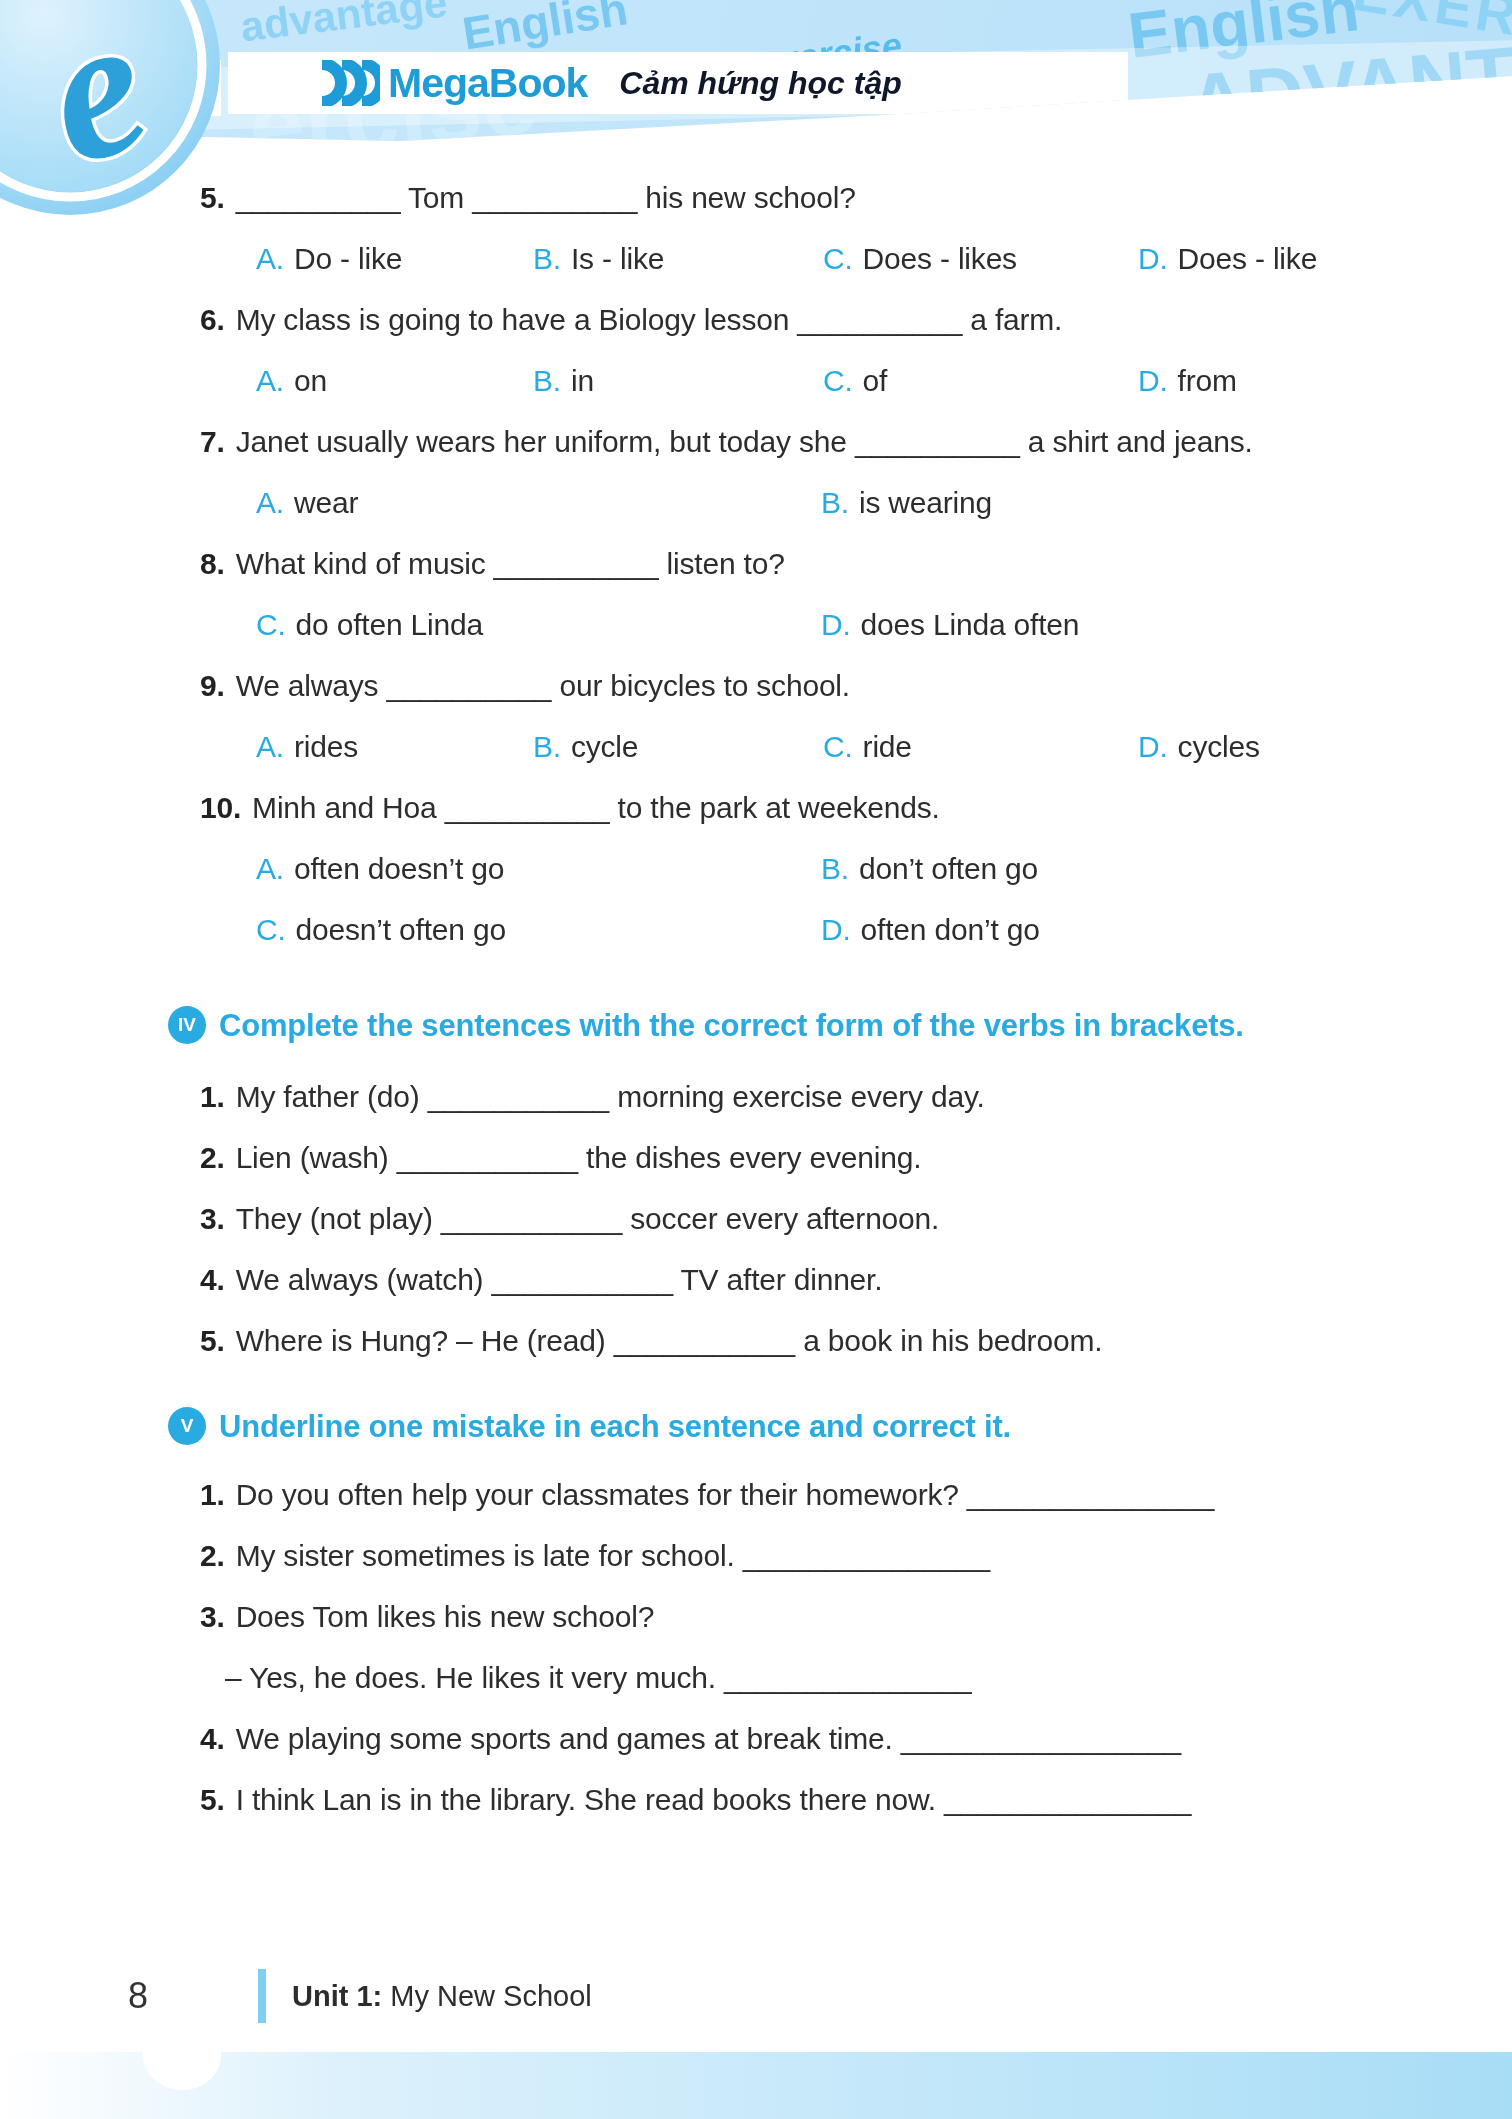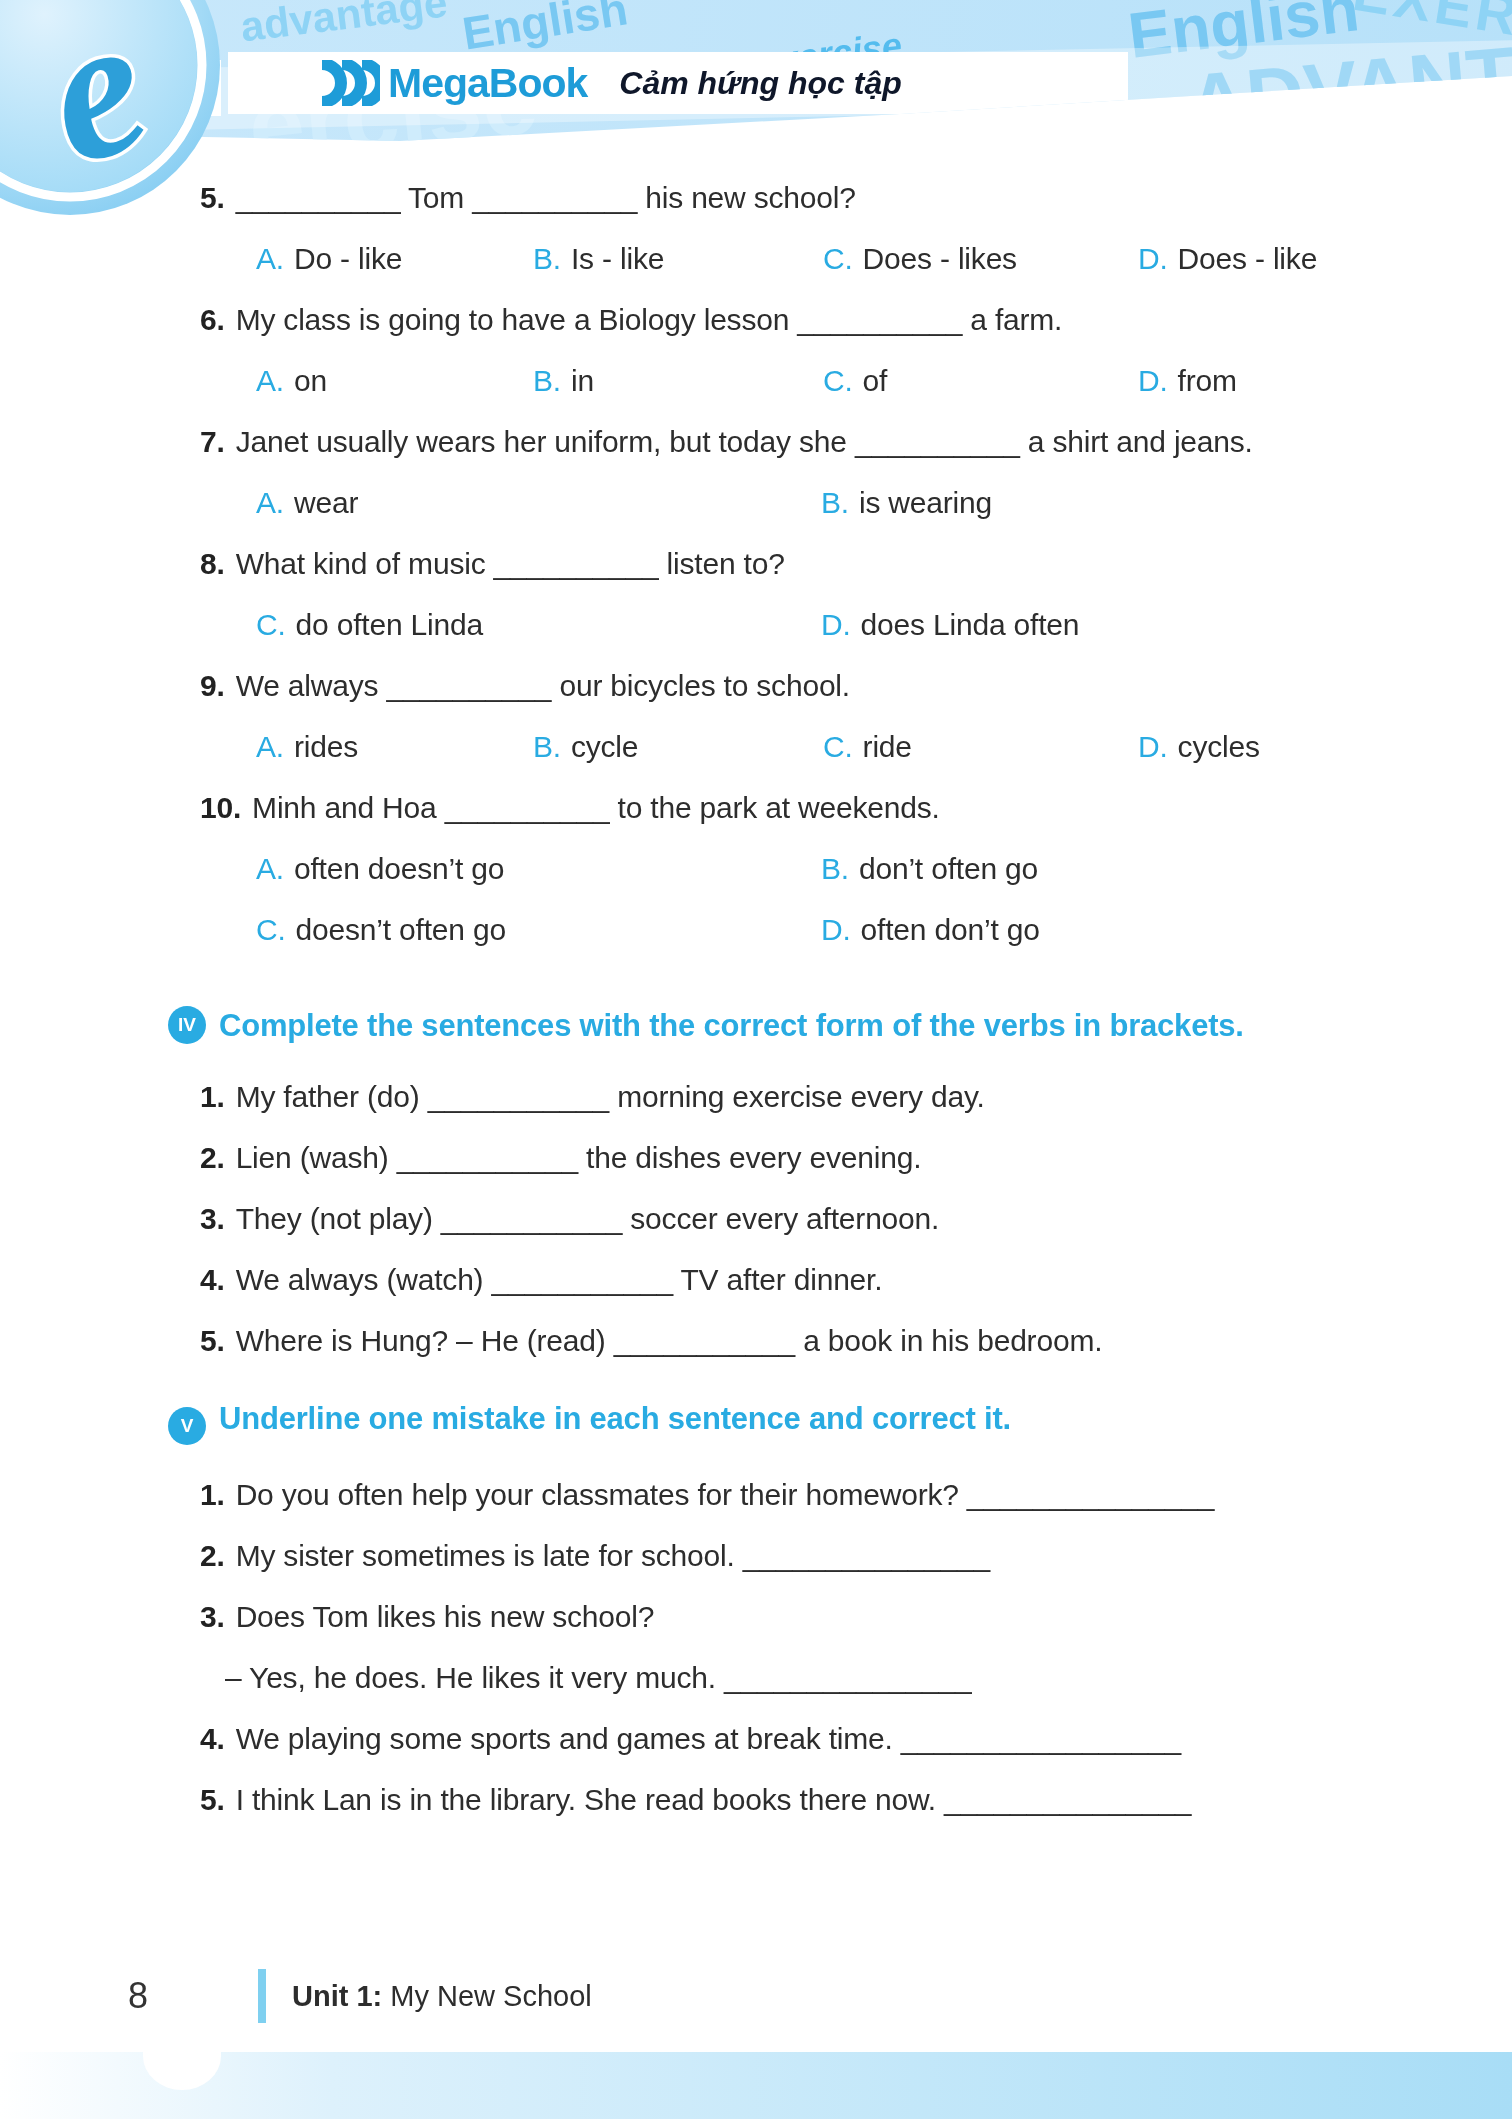--- a/index.html
+++ b/index.html
@@ -193,21 +193,21 @@
           <div class="row ">
             <span class="qn">5.</span>
             <span class="qt">Where is Hung? – He (read) ___________ a book in his bedroom.</span>
           </div>
         </div>
     </section>
 
     <section class="part p5">
       <div class="part-head">
         <span class="badge">V</span>
-        <h2 class="part-title" style="margin:0 0 8px 13px">Underline one mistake in each sentence and correct it.</h2>
+        <h2 class="part-title" style="margin:0 0 0 13px">Underline one mistake in each sentence and correct it.</h2>
       </div>
       <div class="items" id="items5">
           <div class="row ">
             <span class="qn">1.</span>
             <span class="qt">Do you often help your classmates for their homework? _______________</span>
           </div>
           <div class="row ">
             <span class="qn">2.</span>
             <span class="qt">My sister sometimes is late for school. _______________</span>
           </div>

